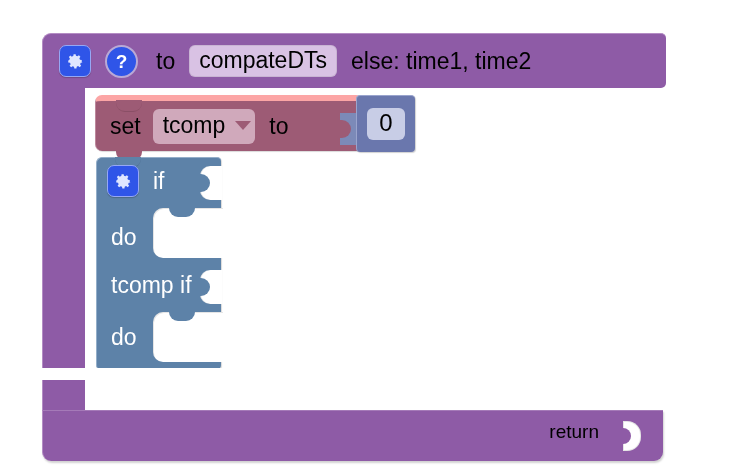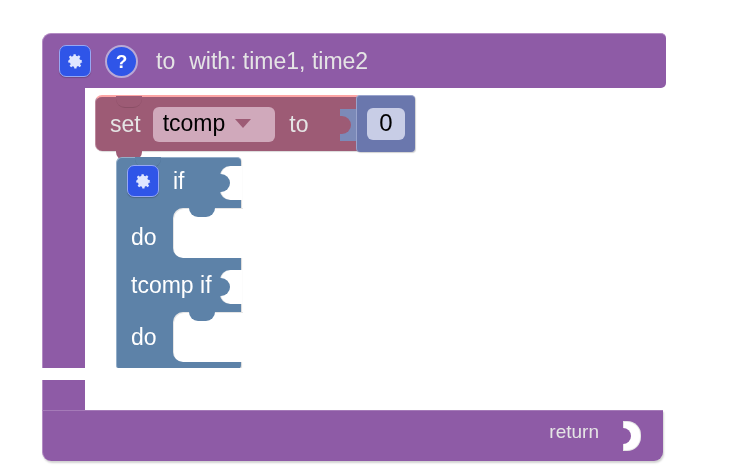--- a/index.html
+++ b/index.html
@@ -18,21 +18,21 @@
 
   
   #blockly-canvas {
     position: absolute;
     inset: 0;
     background: #ffffff;
   }
 
   
   .blk-text {
-    color: #e5e5e5;
+    color: #000000;
     font-size: 22px;
     line-height: 1;
     white-space: nowrap;
     user-select: none;
   }
 
   
   #procedure-block {
     position: absolute;
     left: 42px;
@@ -186,21 +186,21 @@
 
   
   #set-block {
     position: absolute;
     left: 95px;
     top: 95px;
     width: 265px;
     height: 56px;
     background: #9d5b75;
     border-radius: 7px 4px 4px 7px;
-    border-top: 2px solid #fca5a5;
+    border-top: 6px solid #fca5a5;
     border-left: 1px solid #bd889c;
     box-shadow: 1px 1px 1px rgba(0,0,0,.15);
     display: flex;
     align-items: center;
     padding-left: 14px;
     box-sizing: border-box;
   }
   
   #set-block::before {
     content: "";
@@ -224,21 +224,21 @@
     background: #9d5b75;
     border-radius: 0 0 9px 9px;
   }
 
   .set-label { font-size: 23px; }
 
   .dropdown-field {
     margin-left: 12px;
     background: #d0a9bb;
     border-radius: 6px;
-    padding: 3px 24px 5px 10px;
+    padding: 3px 4px 5px 10px;
     color: #000000;
     font-size: 23px;
     display: inline-flex;
     align-items: center;
     gap: 10px;
     white-space: nowrap;
   }
   .dropdown-arrow {
     width: 0;
     height: 0;
@@ -300,21 +300,21 @@
     border-radius: 6px;
     padding: 2px 12px 4px;
     color: #000000;
     font-size: 24px;
     line-height: 1.05;
   }
 
   
   #if-block {
     position: absolute;
-    left: 116px;
+    left: 96px;
     top: 157px;
     width: 124px;
     height: 218px;
   }
   .if-body {
     position: absolute;
     left: 0;
     top: 0;
     width: 124px;
     height: 211px;
@@ -448,22 +448,23 @@
         <svg width="18" height="18" viewBox="0 0 24 24" aria-hidden="true">
           <path fill="#dfe6ff" d="M12 8.2a3.8 3.8 0 1 0 0 7.6 3.8 3.8 0 0 0 0-7.6zm0 5.9a2.1 2.1 0 1 1 0-4.2 2.1 2.1 0 0 1 0 4.2z"></path>
           <path fill="#dfe6ff" d="M21 13.4v-2.8l-2.4-.4a6.9 6.9 0 0 0-.8-1.9l1.4-2-2-2-2 1.4a6.9 6.9 0 0 0-1.9-.8L12.9 3h-2.8l-.4 2.4a6.9 6.9 0 0 0-1.9.8l-2-1.4-2 2 1.4 2a6.9 6.9 0 0 0-.8 1.9L3 11.2v2.8l2.4.4c.2.7.5 1.3.8 1.9l-1.4 2 2 2 2-1.4c.6.3 1.2.6 1.9.8l.4 2.3h2.8l.4-2.4c.7-.2 1.3-.5 1.9-.8l2 1.4 2-2-1.4-2c.3-.6.6-1.2.8-1.9l2.4-.4z"></path>
         </svg>
       </div>
 
       <div class="help-btn">?</div>
 
       <span class="blk-text to-label">to</span>
 
-
-      <span class="blk-text params-label">with: time1, time2</span>
+      <span class="name-field">compateDTs</span>
+
+      <span class="blk-text params-label">else: time1, time2</span>
     </div>
 
     <div class="proc-spine"></div>
 
     <div class="proc-footer">
       <span class="blk-text return-label">return</span>
       <span class="return-socket">
         <span class="notch"></span>
       </span>
     </div>

